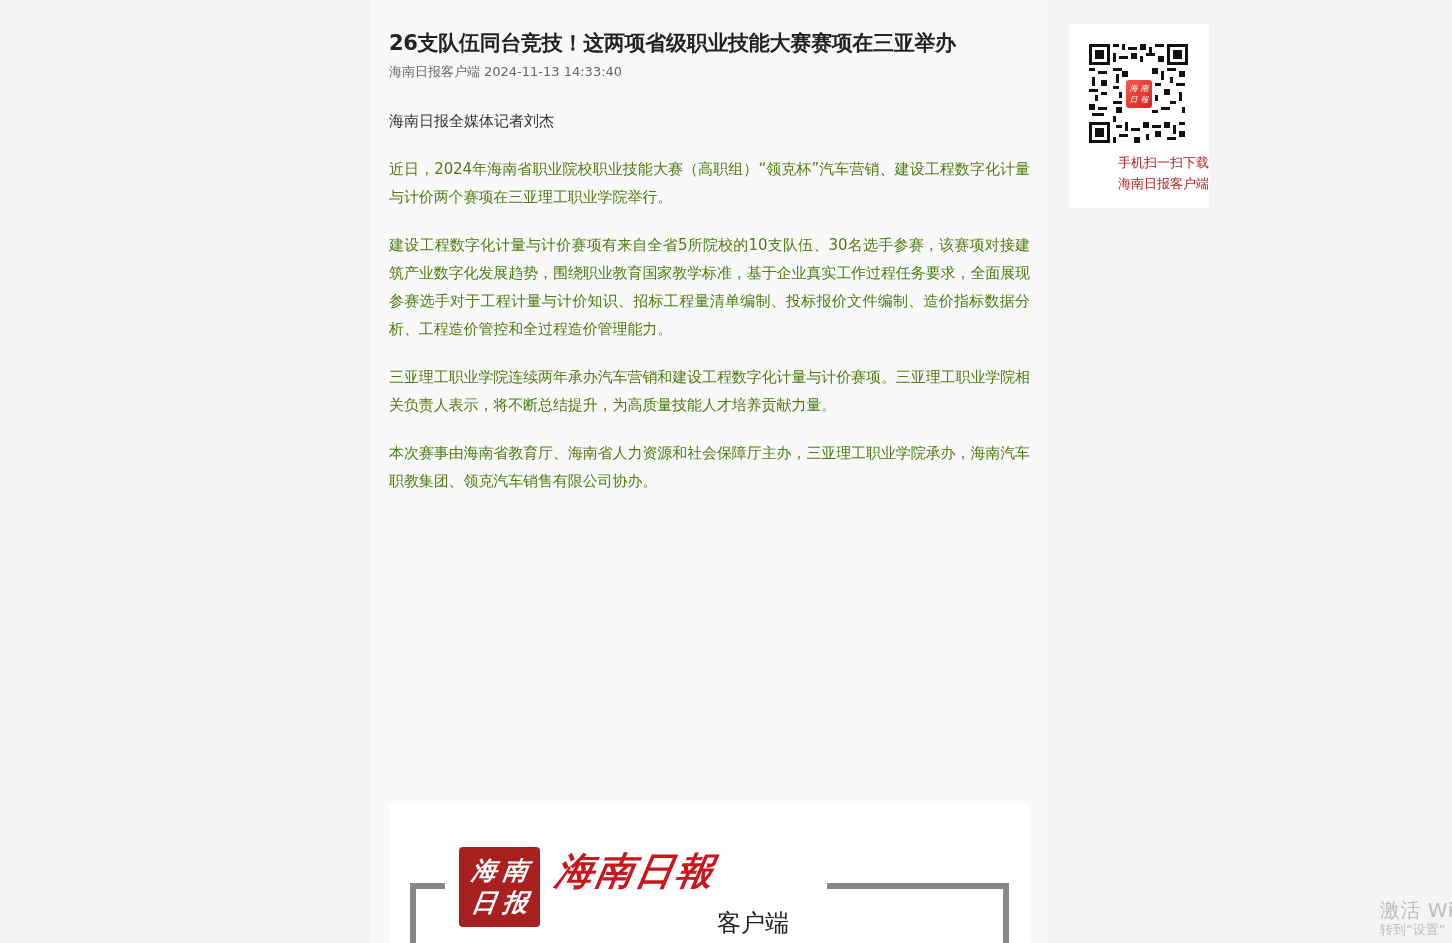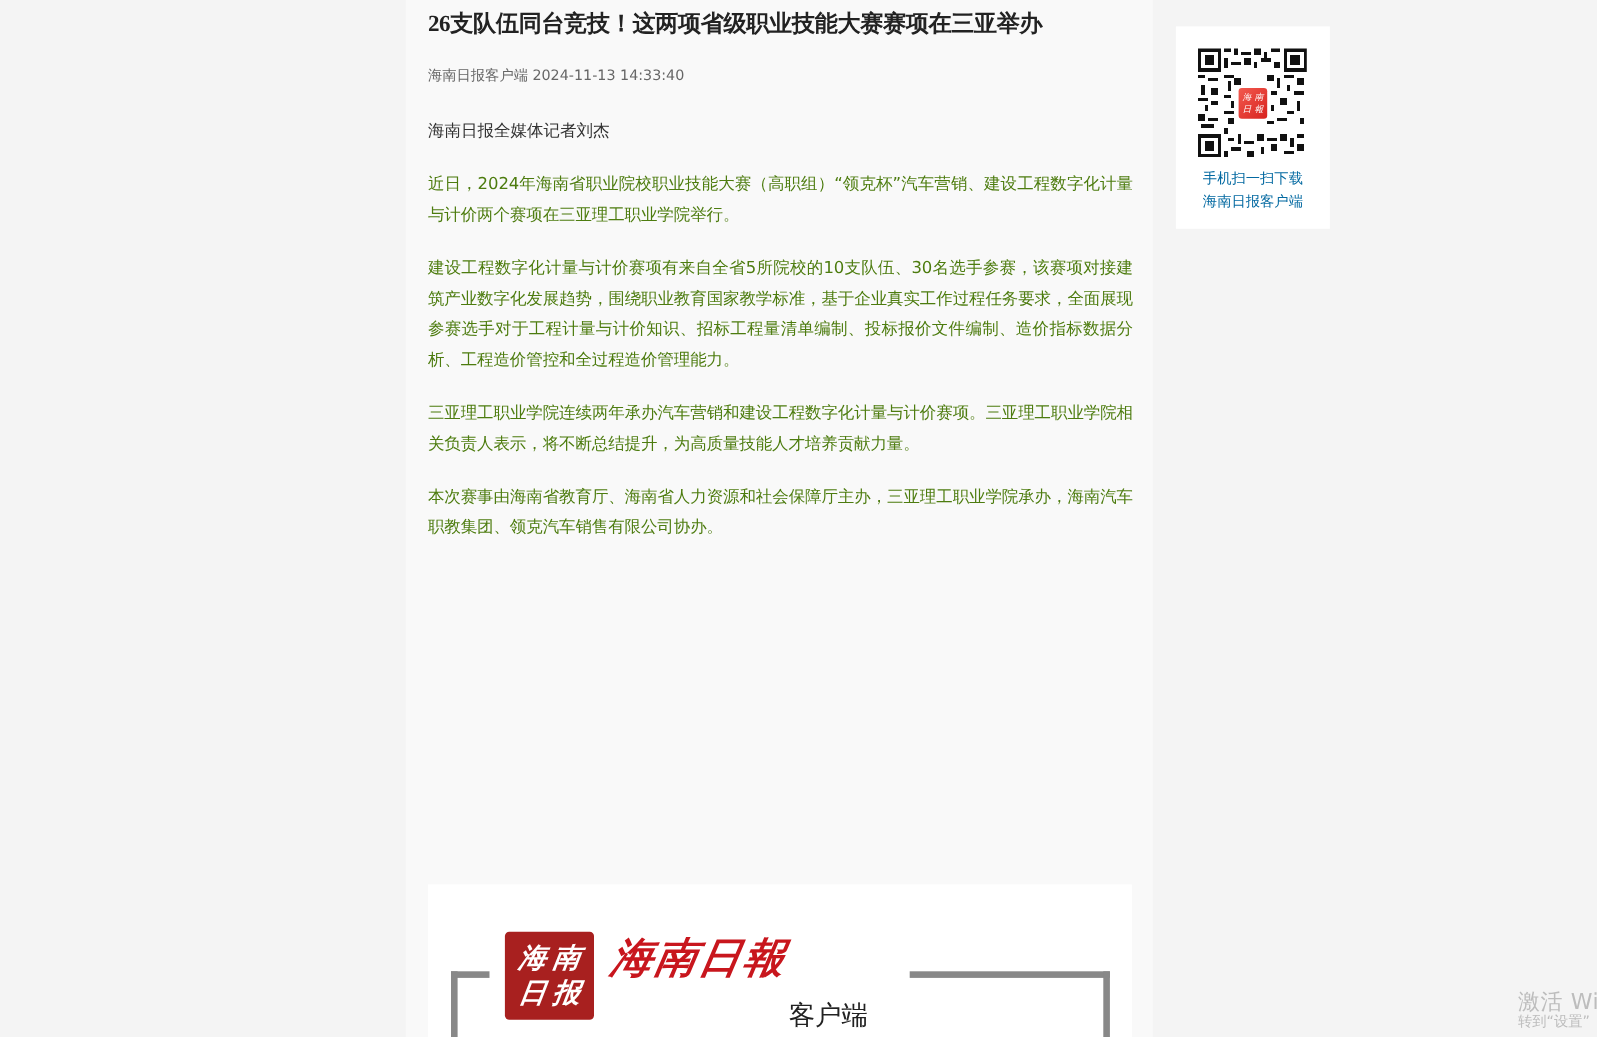--- a/index.html
+++ b/index.html
@@ -25,31 +25,30 @@
     background: #f9f9f9;
   }
   .article {
     position: absolute;
     left: 389px;
     top: 0;
     width: 641px;
   }
   .article-title {
     margin: 0;
-    padding-top: 6px;
+    padding-top: 28px;
     font-size: 21px;
     line-height: 30px;
     font-weight: bold;
     color: #222222;
     letter-spacing: -0.3px;
     white-space: nowrap;
-    font-family: Liberation Serif, serif;
   }
   .article-meta {
-    margin-top: 25px;
+    margin-top: 5px;
     font-size: 13px;
     line-height: 18px;
     color: #666666;
     white-space: nowrap;
   }
   .article-meta span + span { margin-left: 4px; }
   .byline {
     margin-top: 26px;
     font-size: 15px;
     line-height: 28px;
@@ -184,24 +183,24 @@
     grid-template-columns: 1fr 1fr;
     text-align: center;
     padding: 3px 2px;
     box-sizing: border-box;
   }
   .qr-caption {
     position: absolute;
     left: 0;
     top: 128px;
     width: 140px;
-    text-align: center;
+    text-align: right;
     font-size: 13px;
     line-height: 21px;
-    color: #0369a1;
+    color: #b91c1c;
   }
   .watermark {
     position: absolute;
     left: 1380px;
     top: 897px;
     color: #bdbdbd;
     white-space: nowrap;
   }
   .watermark-line1 {
     font-size: 20px;

